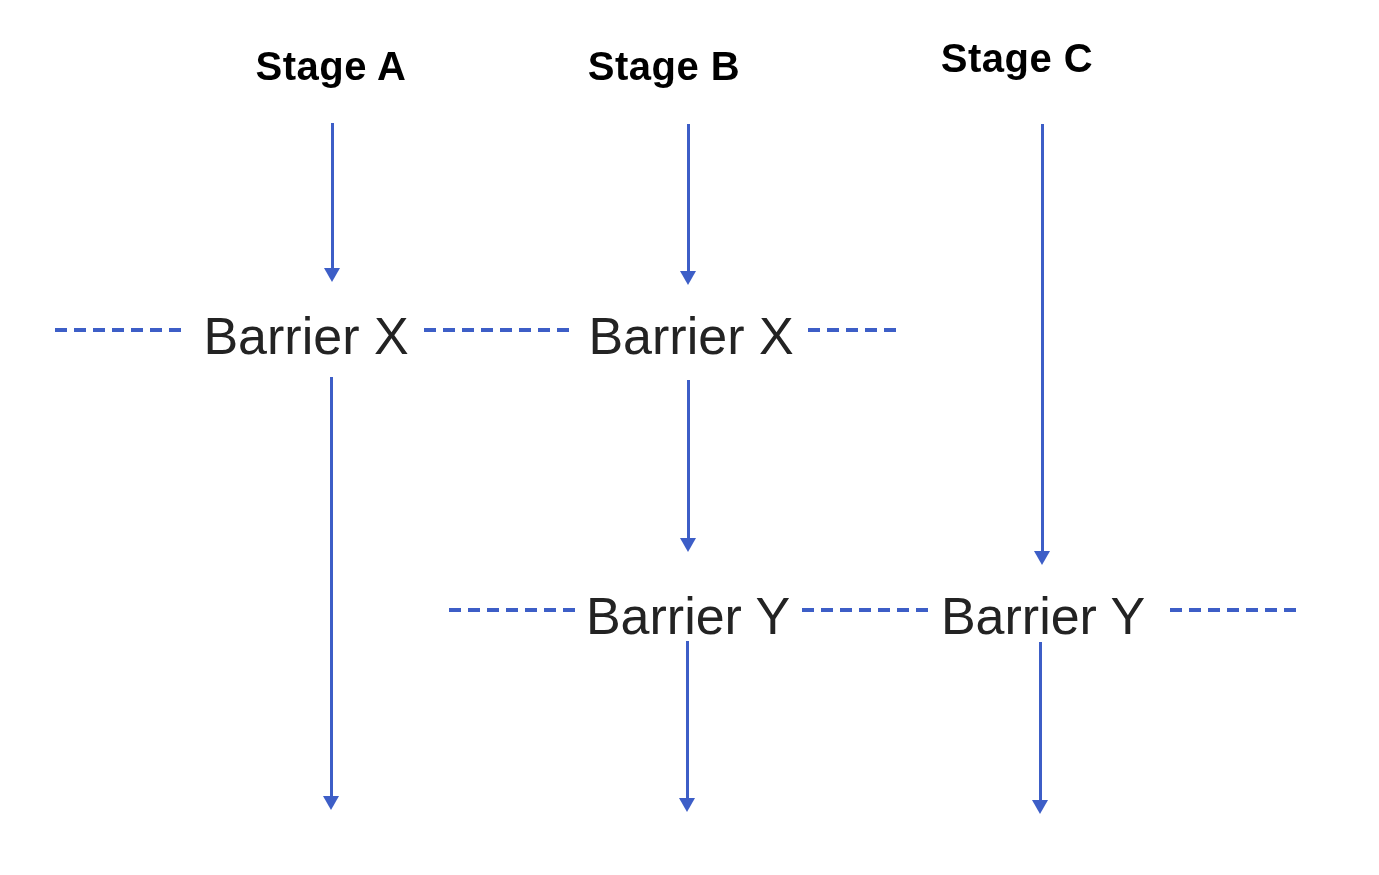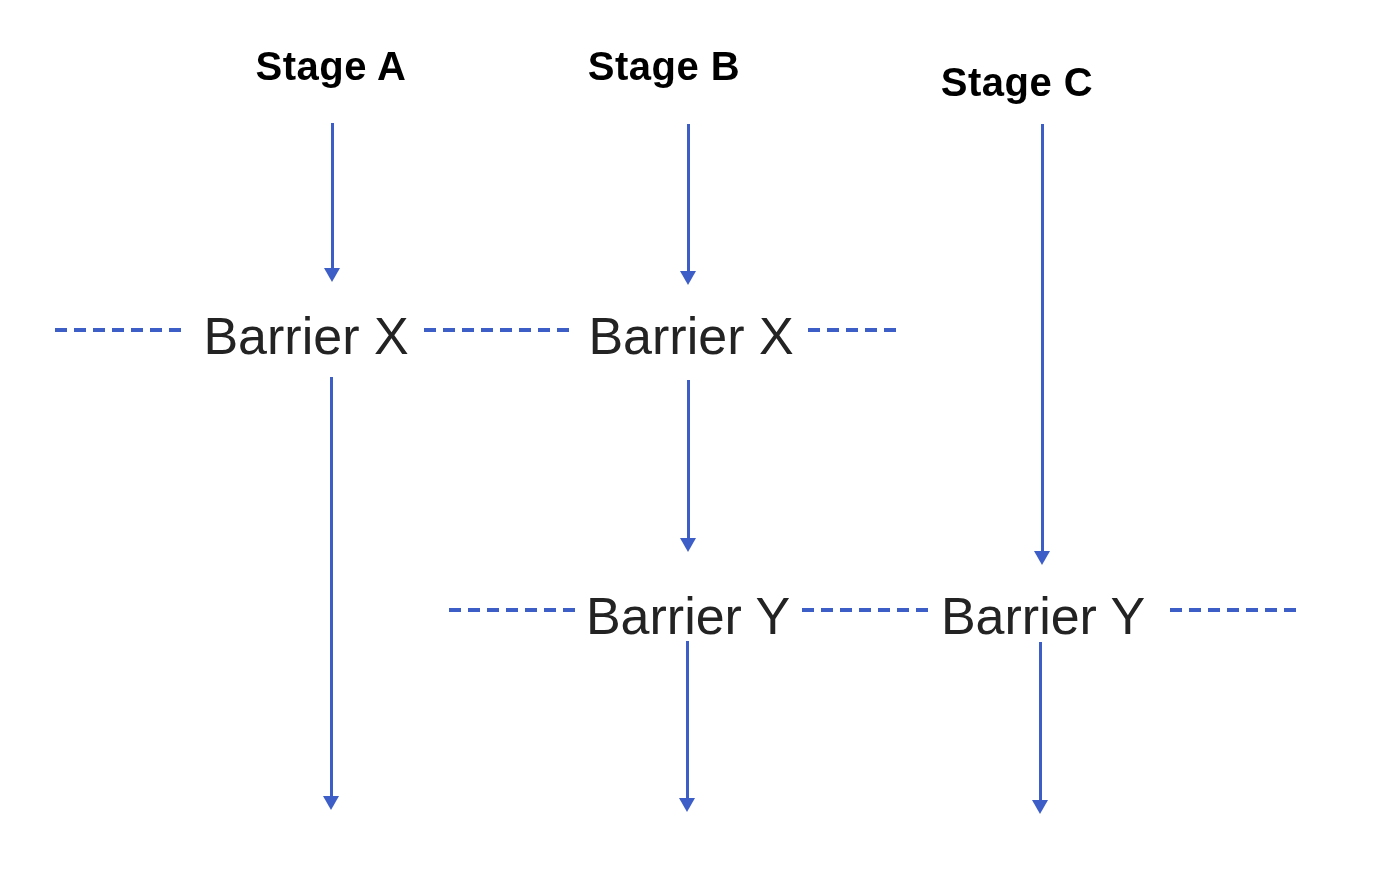--- a/index.html
+++ b/index.html
@@ -69,21 +69,21 @@
     );
   }
 </style>
 </head>
 <body style="background: rgb(255, 255, 255);">
 
 <div class="canvas">
 
   <div class="stage-title" style="left:331px; top:46px;">Stage A</div>
   <div class="stage-title" style="left:664px; top:46px;">Stage B</div>
-  <div class="stage-title" style="left:1017px; top:62px;">Stage C</div>
+  <div class="stage-title" style="left:1017px; top:38px;">Stage C</div>
 
   <div class="arrow" style="left:324px; top:123px; height:159px;">
     <div class="shaft"></div>
     <div class="head"></div>
   </div>
   <div class="arrow" style="left:323px; top:377px; height:433px;">
     <div class="shaft"></div>
     <div class="head"></div>
   </div>
 

